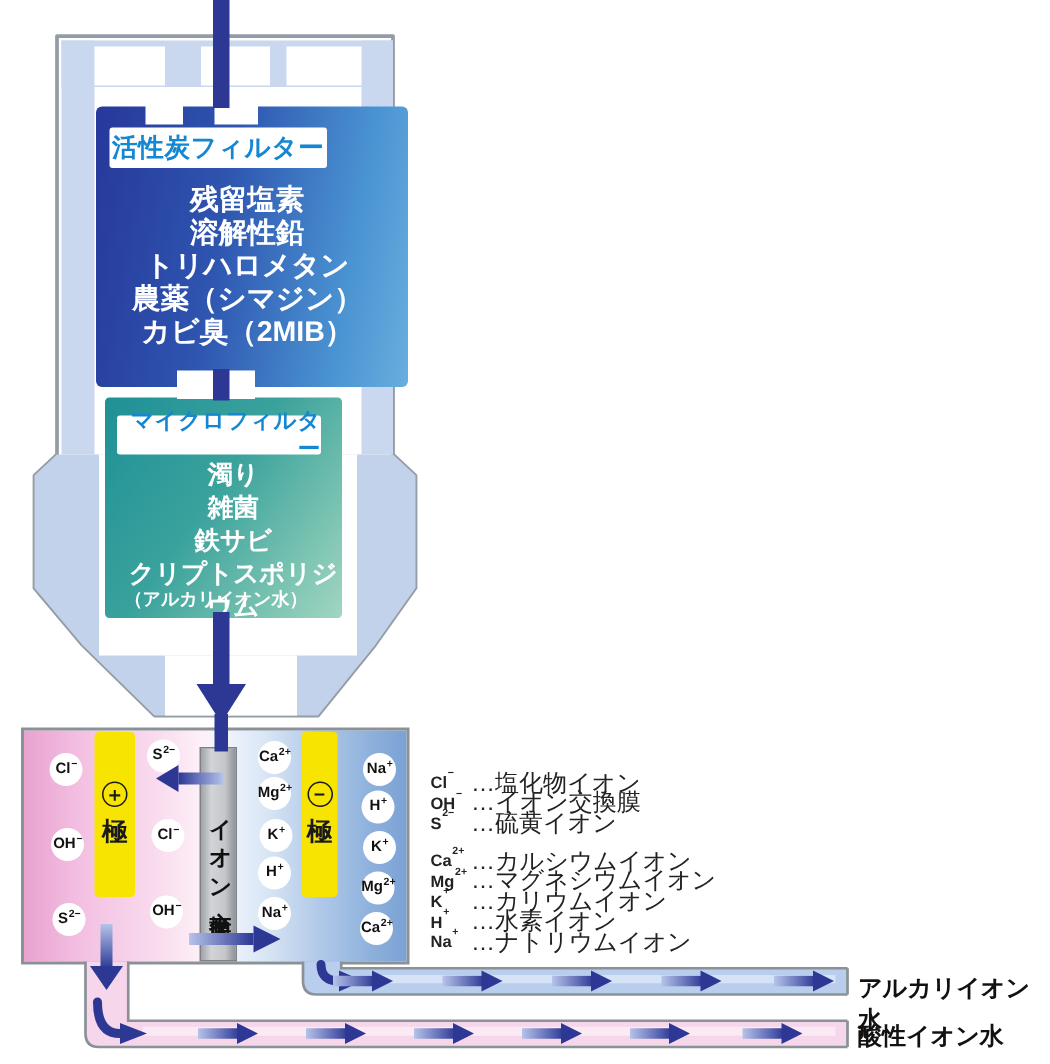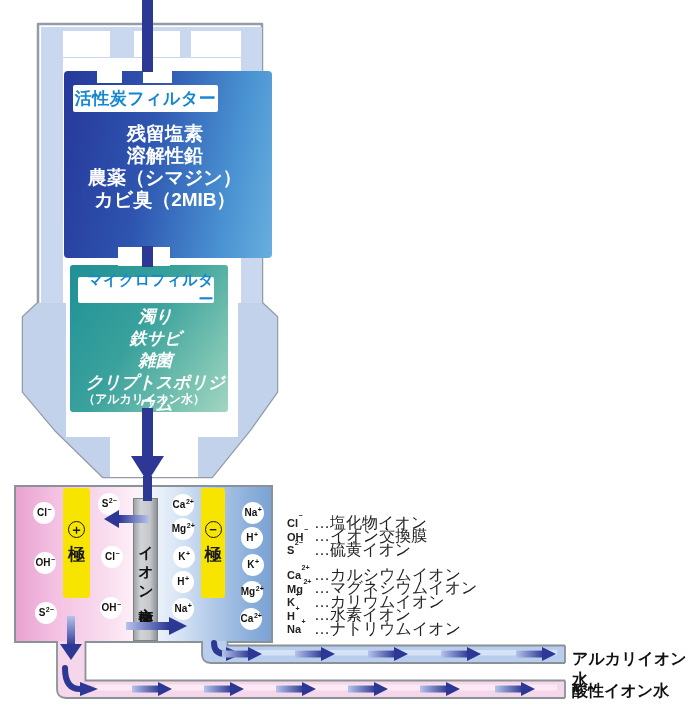--- a/index.html
+++ b/index.html
@@ -11,21 +11,21 @@
   #carbon-box{left:64px;top:71px;width:164px;height:187px;border-radius:4px;z-index:2;
     background:linear-gradient(100deg,#27389b 0%,#2e55b0 40%,#4a93d2 78%,#68aede 100%);padding-left:44px;}
   #micro-box{left:70px;top:265px;width:158px;height:147px;border-radius:3px;z-index:2;
     background:linear-gradient(125deg,#1f9097 0%,#3aa29c 45%,#7cc4b2 80%,#a2d5c2 100%);}
   .f-label{position:absolute;background:#fff;border-radius:2px;display:flex;align-items:center;
     justify-content:center;color:#1487d2;font-weight:bold;}
   #carbon-label{left:9px;top:14px;width:145px;height:27px;font-size:17px;letter-spacing:.5px;}
   #micro-label{left:8px;top:12px;width:136px;height:26px;font-size:15px;letter-spacing:.5px;text-align:right;}
   .f-list{position:absolute;color:#fff;font-weight:bold;text-align:center;}
   #carbon-list{left:24px;top:52px;font-size:19px;line-height:22px;}
-  #micro-list{left:13px;top:41px;font-size:17px;line-height:22px;font-style:italic;}
+  #micro-list{left:13px;top:41px;font-size:17px;line-height:22px;}
   .f-note{position:absolute;left:13px;top:126px;color:#fff;font-weight:bold;font-size:12px;}
   .tab{position:absolute;background:#fff;z-index:3;}
   
   #chamber{left:14px;top:485px;width:259px;height:158px;z-index:5;box-sizing:border-box;
     border:2px solid #8a9298;
     background:linear-gradient(90deg,#e9a2d0 0%,#f3c0e2 15%,#f9dcee 35%,#fdf1f8 47%,
       #f7f4f9 50%,#eff4fc 53%,#dce8f6 62%,#b4cbe9 76%,#8fb2dc 90%,#7aa2d4 100%);}
   .electrode{position:absolute;background:#f7e400;border-radius:3px;display:flex;
     flex-direction:column;align-items:center;}
   #anode{left:47px;top:1px;width:27px;height:110px;}
@@ -68,31 +68,32 @@
     <rect x="41" y="27" width="221" height="31" fill="#c9d8ee"></rect>
     <rect x="41" y="27" width="22" height="276" fill="#c9d8ee"></rect>
     <rect x="241" y="27" width="21" height="276" fill="#c9d8ee"></rect>
   </svg>
 
   <div id="carbon-box" class="abs">
     <div id="carbon-label" class="f-label">活性炭フィルター</div>
     <div id="carbon-list" class="f-list">
         <div>残留塩素</div>
         <div>溶解性鉛</div>
+        <div>トリハロメタン</div>
         <div>農薬（シマジン）</div>
         <div>カビ臭（2MIB）</div>
       </div>
   </div>
 
   <div id="micro-box" class="abs">
     <div id="micro-label" class="f-label">マイクロフィルター</div>
     <div id="micro-list" class="f-list">
         <div>濁り</div>
+        <div>雑菌</div>
         <div>鉄サビ</div>
-        <div>雑菌</div>
         <div>クリプトスポリジウム</div>
       </div>
     <div class="f-note">（アルカリイオン水）</div>
   </div>
 
   <div class="tab" style="left:63px;top:31px;width:47px;height:26px"></div>
   <div class="tab" style="left:134px;top:31px;width:46px;height:26px"></div>
   <div class="tab" style="left:191px;top:31px;width:50px;height:26px"></div>
   <div class="tab" style="left:97px;top:58px;width:25px;height:25px"></div>
   <div class="tab" style="left:143px;top:58px;width:29px;height:25px"></div>

